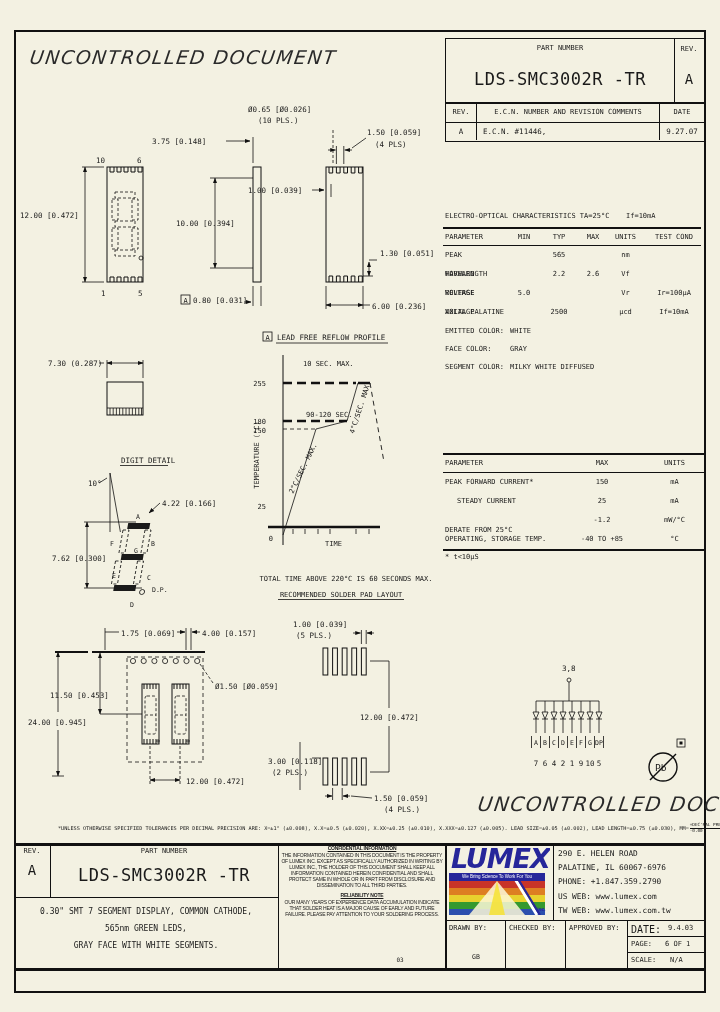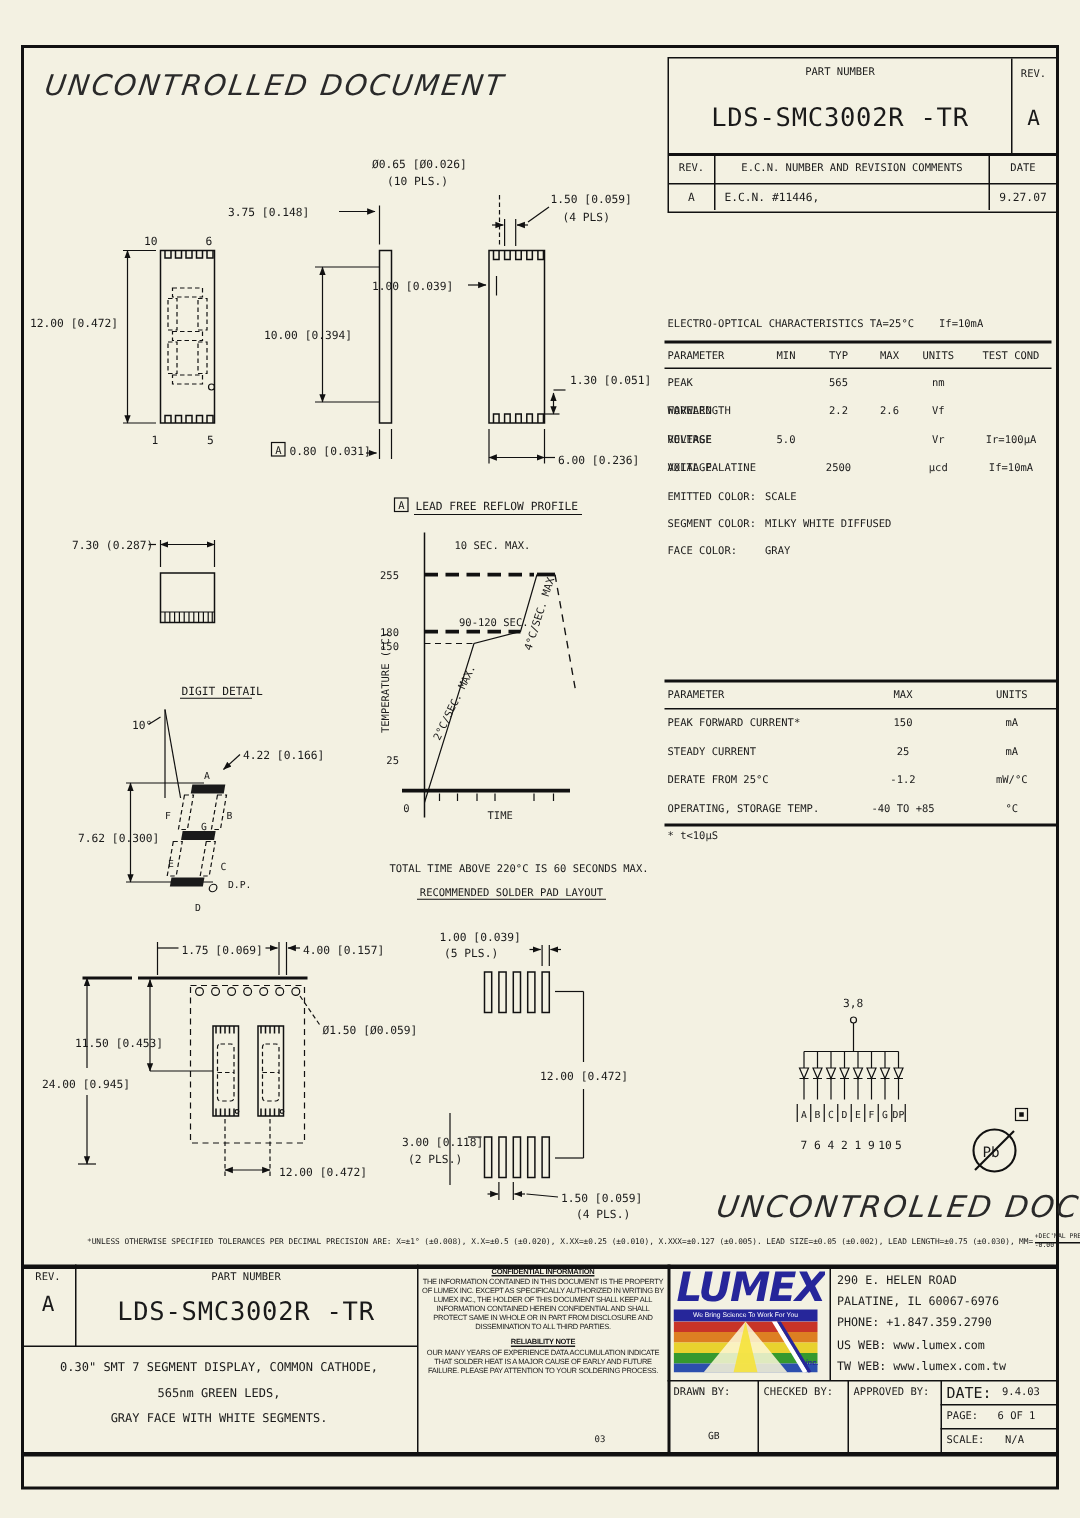--- a/index.html
+++ b/index.html
@@ -373,45 +373,45 @@
         <span class="cellc">Ir=100μA</span>
     </div>
     <div class="grid-eo" style="height:19px;line-height:19px;">
       <span style="padding-left:2px;">AXIAL PALATINE</span>
         <span class="cellc"></span>
         <span class="cellc">2500</span>
         <span class="cellc"></span>
         <span class="cellc">μcd</span>
         <span class="cellc">If=10mA</span>
     </div>
-    <div style="height:18px;line-height:18px;"><span style="padding-left:2px;">EMITTED COLOR:</span><span style="position:absolute;left:67px;">SCALE</span></div>
+    <div style="height:18px;line-height:18px;"><span style="padding-left:2px;">EMITTED COLOR:</span><span style="position:absolute;left:67px;">WHITE</span></div>
+    <div style="height:18px;line-height:18px;"><span style="padding-left:2px;">FACE COLOR:</span><span style="position:absolute;left:67px;">GRAY</span></div>
     <div style="height:18px;line-height:18px;"><span style="padding-left:2px;">SEGMENT COLOR:</span><span style="position:absolute;left:67px;">MILKY WHITE DIFFUSED</span></div>
-    <div style="height:18px;line-height:18px;"><span style="padding-left:2px;">FACE COLOR:</span><span style="position:absolute;left:67px;">GRAY</span></div>
   </div>
 
   <div class="abs" style="left:443px;top:451px;width:263px;font-size:7px;">
     <div class="tbl-rule" style="width:263px;margin-top:2px;"></div>
     <div class="grid-lim" style="height:17px;line-height:17px;">
       <span style="padding-left:2px;">PARAMETER</span>
       <span class="cellc">MAX</span>
       <span class="cellc">UNITS</span>
     </div>
     <div class="tbl-rule" style="width:263px;"></div>
     <div class="grid-lim" style="height:19px;line-height:19px;">
         <span style="padding-left:2px;">PEAK FORWARD CURRENT*</span>
         <span class="cellc">150</span>
         <span class="cellc">mA</span>
       </div>
     <div class="grid-lim" style="height:19px;line-height:19px;">
-        <span style="padding-left:2px;">STEADY CURRENT</span>
+        <span style="padding-left:2px;margin-left:12px;">STEADY CURRENT</span>
         <span class="cellc">25</span>
         <span class="cellc">mA</span>
       </div>
     <div class="grid-lim" style="height:19px;line-height:19px;">
-        <span style="padding-left:2px;">DERATE FROM 25°C</span>
+        <span style="padding-left:2px;margin-top:10px;">DERATE FROM 25°C</span>
         <span class="cellc">-1.2</span>
         <span class="cellc">mW/°C</span>
       </div>
     <div class="grid-lim" style="height:19px;line-height:19px;">
         <span style="padding-left:2px;">OPERATING, STORAGE TEMP.</span>
         <span class="cellc">-40 TO +85</span>
         <span class="cellc">°C</span>
       </div>
     <div class="tbl-rule" style="width:263px;"></div>
     <div style="padding-left:2px;height:13px;line-height:13px;">* t&lt;10μS</div>

